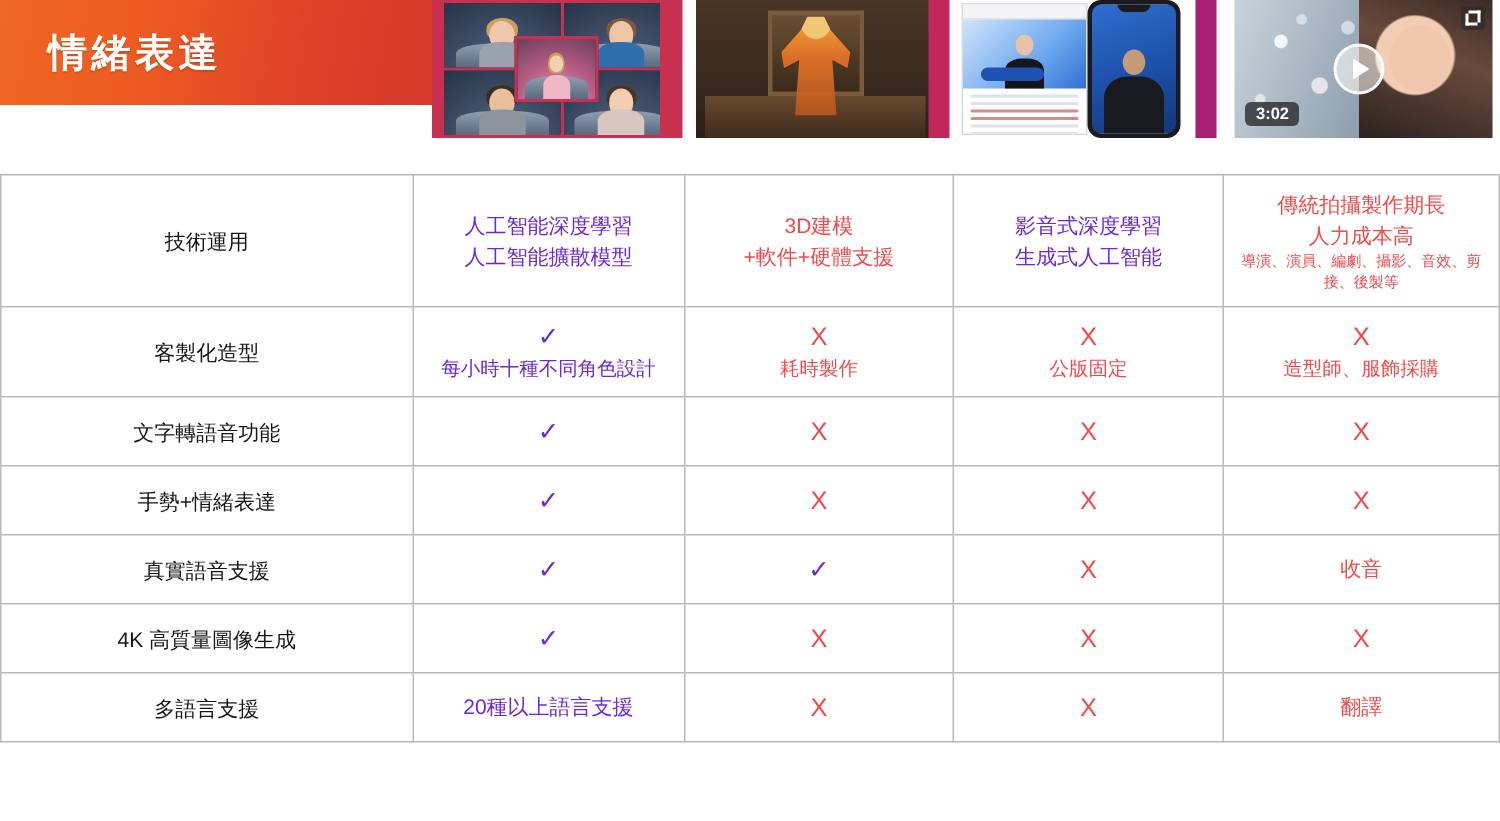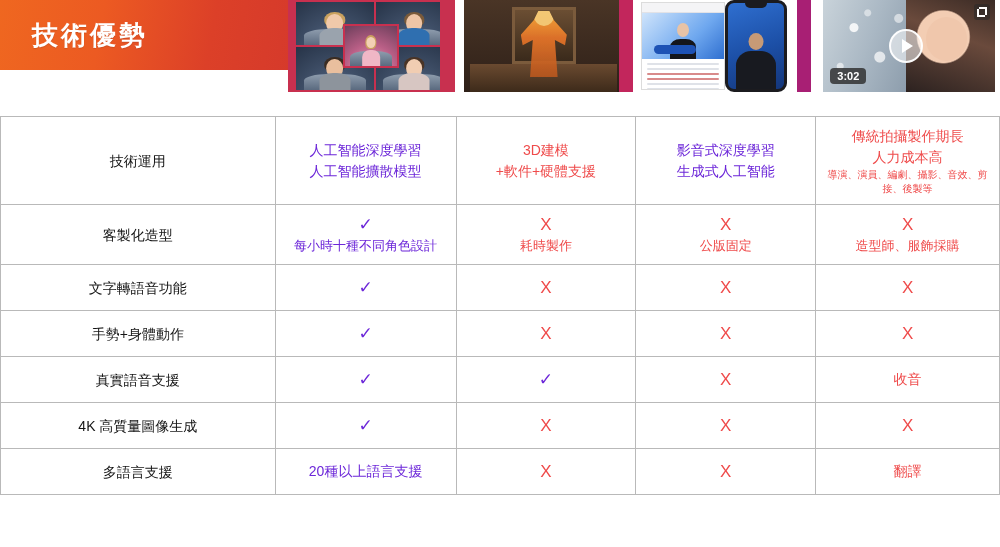--- a/index.html
+++ b/index.html
@@ -148,21 +148,21 @@
   .r-small { height:46px; }
 </style>
 </head>
 <body>
 
 <div class="slide">
 
   <div class="header-row">
 
     <div class="title-banner">
-      <div class="title-text">技術優勢</div>
+      <div class="title-text">情緒表達</div>
     </div>
 
     <div class="thumbs">
 
       <div class="thumb-col c1">
         <div class="band" style="left:0; background:#c8304f;"></div>
         <div class="grid4">
           <div class="cellimg">
             <div class="newsroom"></div>
             <div class="person">
@@ -312,21 +312,21 @@
           </td>
         <td class="c4">
             <div class="mark red">X</div>
           </td>
         <td class="c5">
             <div class="mark red">X</div>
           </td>
       </tr>
 
       <tr class="r-small">
-        <td class="rowlabel">手勢+身體動作</td>
+        <td class="rowlabel">手勢+情緒表達</td>
         <td class="c2">
             <div class="mark teal">✓</div>
           </td>
         <td class="c3">
             <div class="mark red">X</div>
           </td>
         <td class="c4">
             <div class="mark red">X</div>
           </td>
         <td class="c5">

